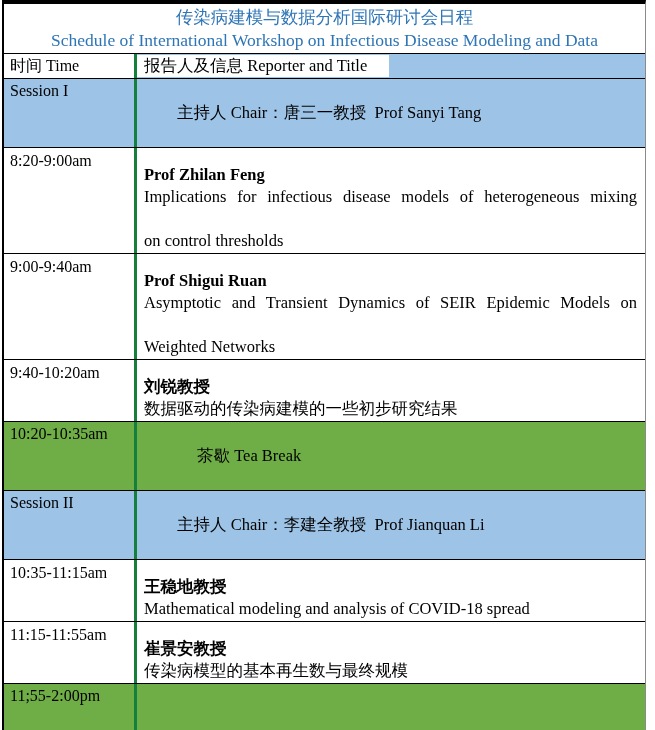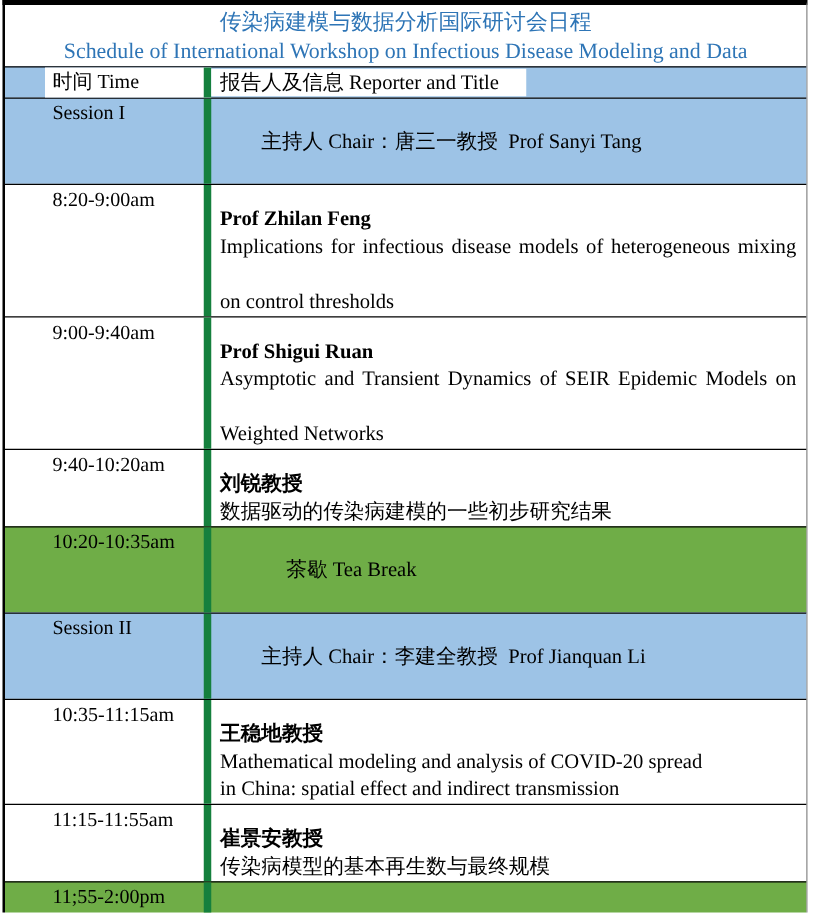--- a/index.html
+++ b/index.html
@@ -11,22 +11,22 @@
   .table {
     margin-left:2px; width:644px; box-sizing:border-box;
     border-top:4px solid #000; border-left:2px solid #000;
     border-right:1px solid #8a8a8a; border-bottom:1px solid #000;
     background:#fff;
   }
   .row { display:flex; border-top:1px solid #000; }
   .row:first-child { border-top:none; }
   .c1 {
     width:133px; flex:0 0 133px; box-sizing:border-box;
-    border-right:6px solid #15803d; padding:1px 4px 1px 6px;
-    font-size:16px; line-height:23px;margin-left:32px;
+    border-right:3px solid #15803d; padding:1px 4px 1px 6px;
+    font-size:16px; line-height:23px;
   }
   .c2 { flex:1; box-sizing:border-box; padding:1px 8px 1px 7px; font-size:16.5px; }
   
   .full { display:block; text-align:center; }
   .row-title { padding:2px 6px 1px 6px; color:#2E75B6; font-size:17.5px; line-height:23px; }
   .row-date  { background:#FFE398; padding:1px 6px; font-size:17.5px; line-height:23.5px; }
   
   .row-head  { background:#9DC3E6; }
   .row-head .c1 { background:#ffffff; line-height:22px; }
   .row-head .c2 { padding:1px 0; line-height:22px; }
@@ -121,22 +121,21 @@
         <span>主持人 Chair：李建全教授  Prof Jianquan Li</span>
       </div>
     </div>
 
     <div class="row talk">
       <div class="c1">
         <span>10:35-11:15am</span>
       </div>
       <div class="c2">
         <div class="name">王稳地教授</div>
-        <div>Mathematical modeling and analysis of COVID-20 spread</div>
-        <div>in China: spatial effect and indirect transmission</div>
+        <div>Mathematical modeling and analysis of COVID-18 spread</div>
       </div>
     </div>
 
     <div class="row talk">
       <div class="c1">
         <span>11:15-11:55am</span>
       </div>
       <div class="c2">
         <div class="name">崔景安教授</div>
         <div>传染病模型的基本再生数与最终规模</div>

